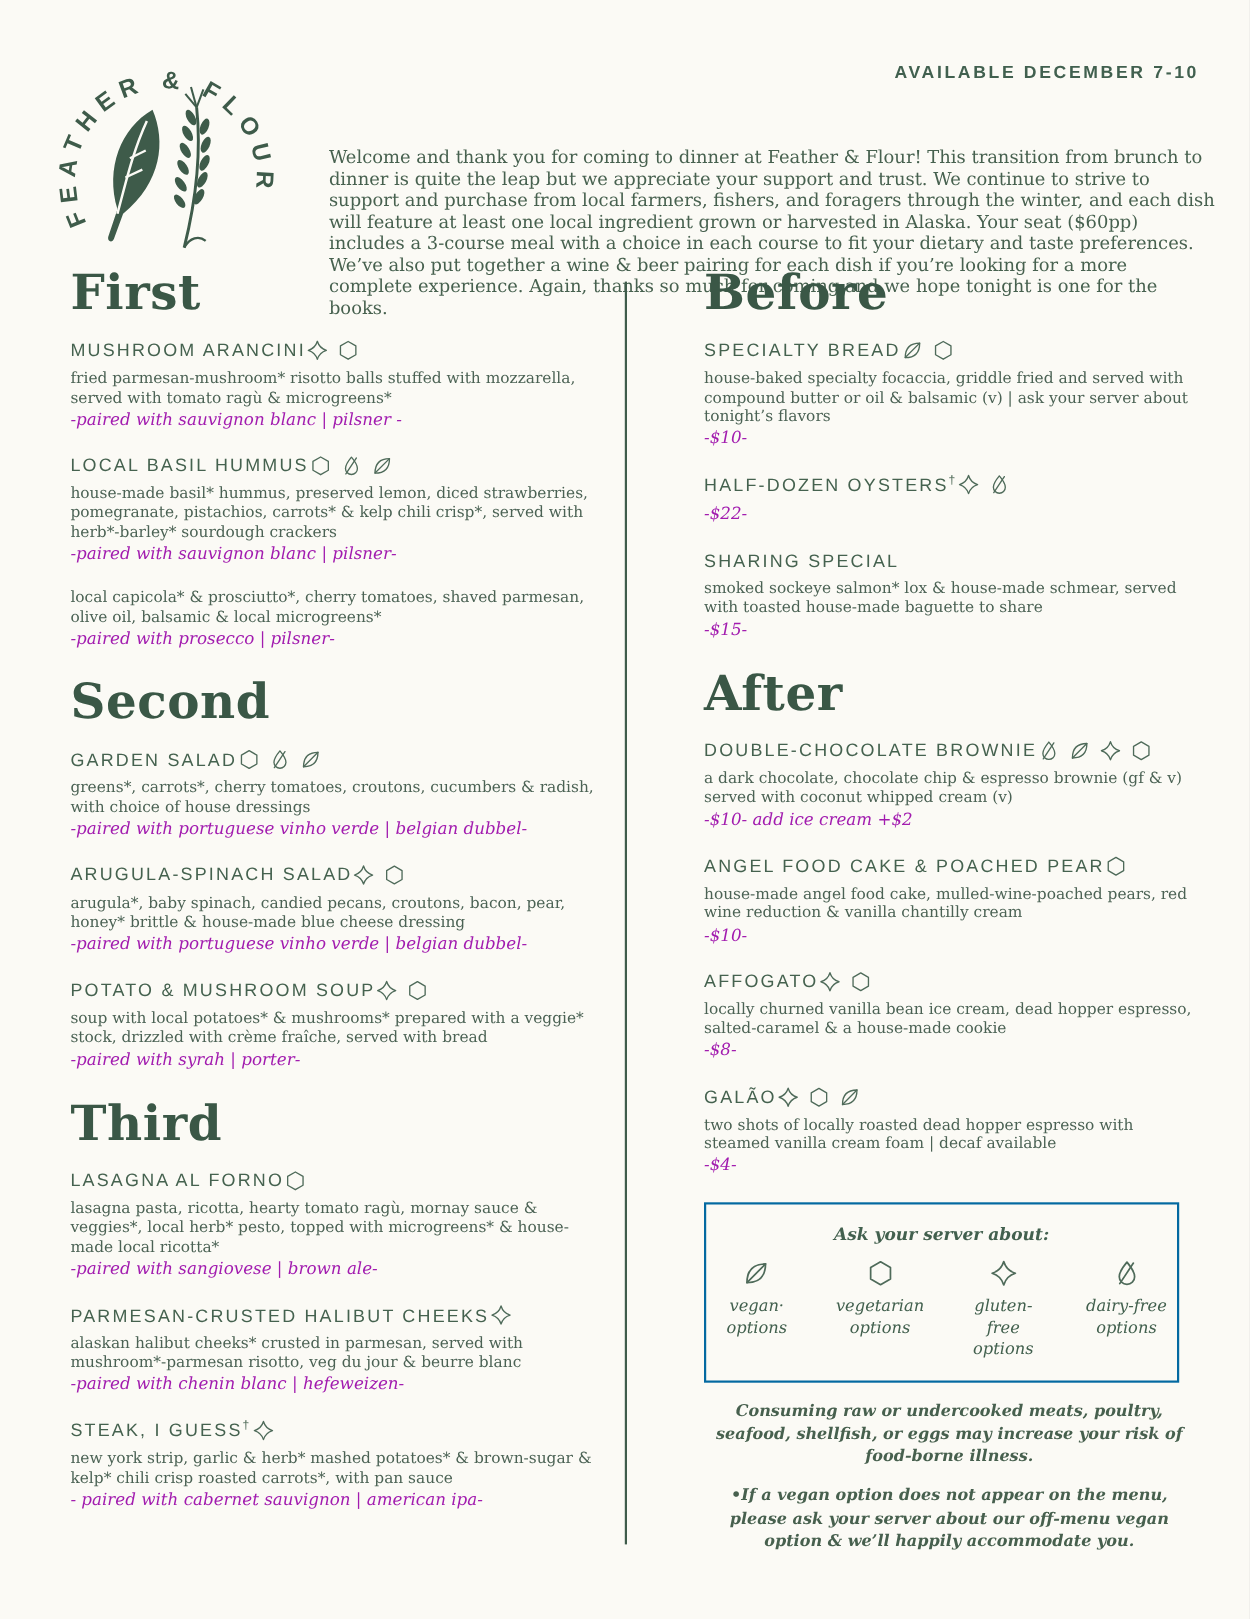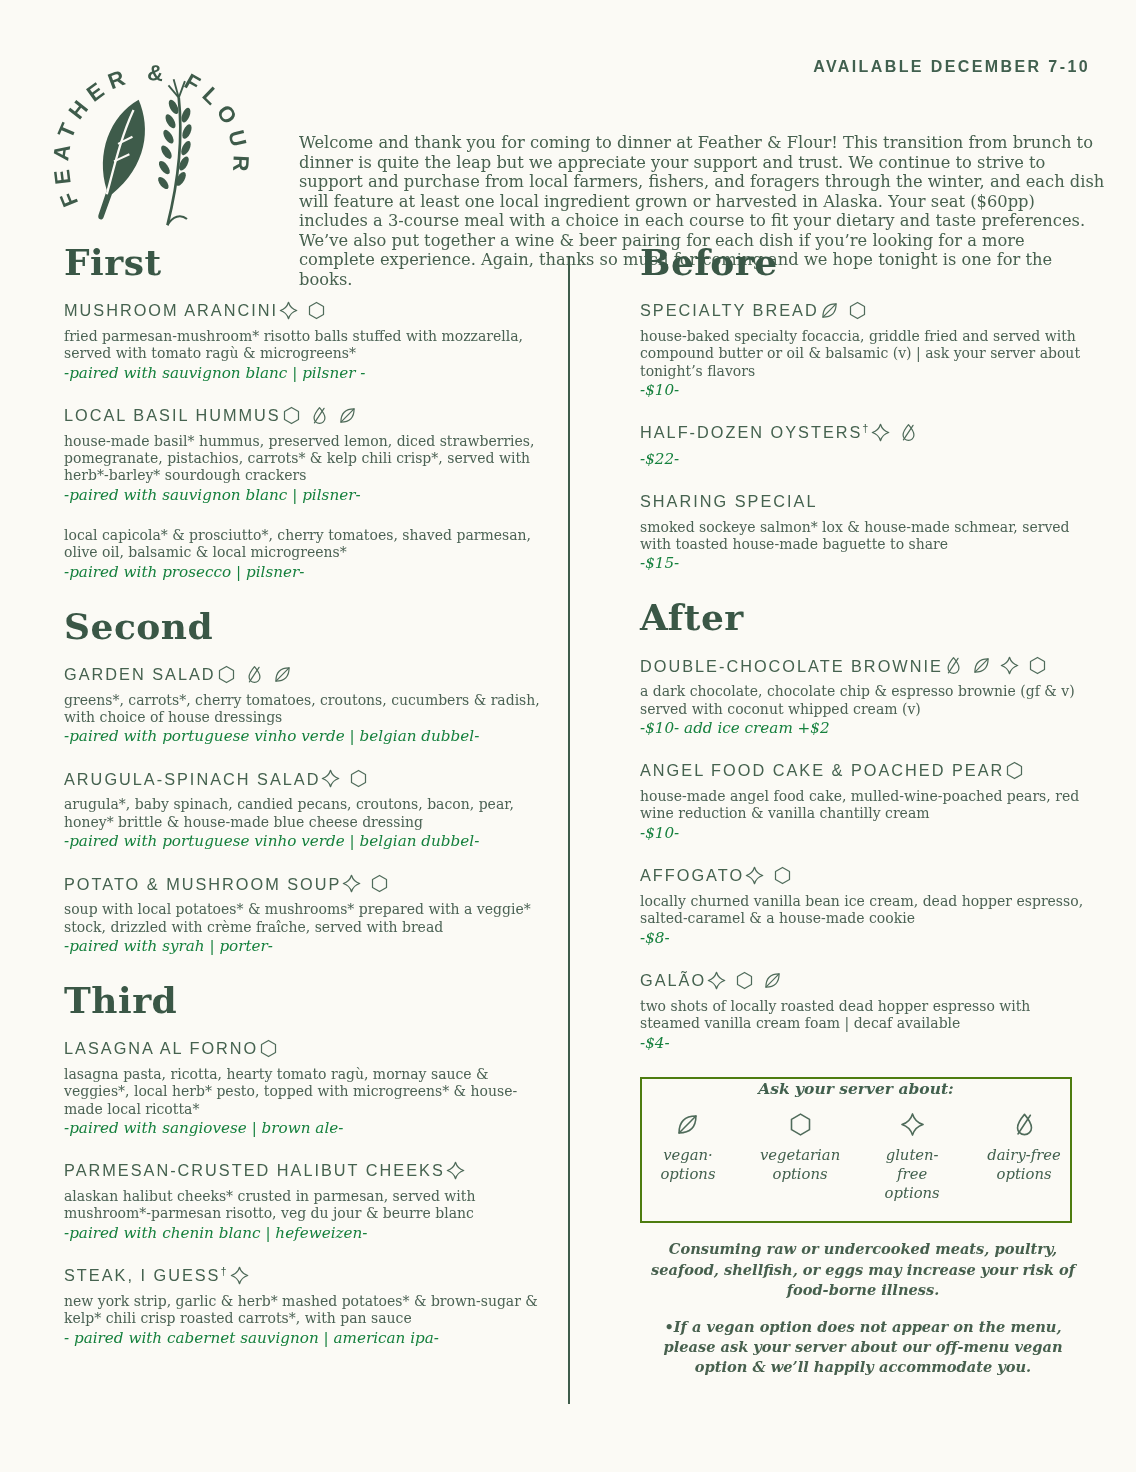--- a/index.html
+++ b/index.html
@@ -32,44 +32,44 @@
   
   .col{position:absolute;top:244px;}
   .col-left{left:64px;width:484px;}
   .col-right{left:640px;width:452px;}
   .divider{
     position:absolute;left:568px;top:256px;height:1148px;width:0;
     border-left:2px solid #3f5c4b;
   }
   .section-title{
     font-family:"DejaVu Serif",serif;
-    font-weight:700;font-size:36px;line-height:1.05;
+    font-weight:700;font-size:44px;line-height:1.05;
     color:#3a5746;letter-spacing:.5px;
     margin:26px 0 18px;
   }
   .col > .section:first-child .section-title{margin-top:0;}
   .dish{margin-bottom:22px;}
   .dish-head{display:flex;align-items:center;margin-bottom:7px;}
   .dish-name{
     font-family:"Liberation Sans",sans-serif;
     font-size:16.3px;letter-spacing:2px;color:#45624f;
     white-space:nowrap;
   }
   .dagger{font-size:11px;font-style:normal;}
   .icons{display:inline-flex;gap:7px;align-items:center;}
   .icon{display:inline-block;width:21px;height:21px;}
   .icon svg{width:100%;height:100%;display:block;}
   .icon svg *{stroke:#4f6b5a;fill:none;stroke-width:1.4;stroke-linejoin:round;stroke-linecap:round;}
   .desc{margin:0;font-size:14px;line-height:1.24;color:#4b6254;}
-  .subline{margin:1px 0 0;font-size:15.2px;line-height:1.26;font-style:italic;color:#15803d;}
+  .subline{margin:1px 0 0;font-size:15.2px;line-height:1.26;font-style:italic;color:#a21caf;}
   
   .legend{
     margin-top:24px;width:416px;
-    border:2px solid #4d7c0f;
-    padding:0 6px 19px;
+    border:2px solid #0369a1;
+    padding:17px 6px 19px;
   }
   .legend-title{
     text-align:center;font-style:italic;font-weight:700;
     font-size:15.5px;color:#42604e;margin:0;
   }
   .legend-items{display:flex;justify-content:space-around;margin-top:13px;gap:32px;}
   .legend-item{text-align:center;font-style:italic;font-size:14.8px;line-height:1.3;color:#42604e;width:25%;}
   .legend-item .icon{width:27px;height:27px;margin-bottom:7px;}
   
   .footnotes{margin-top:6px;width:446px;}

